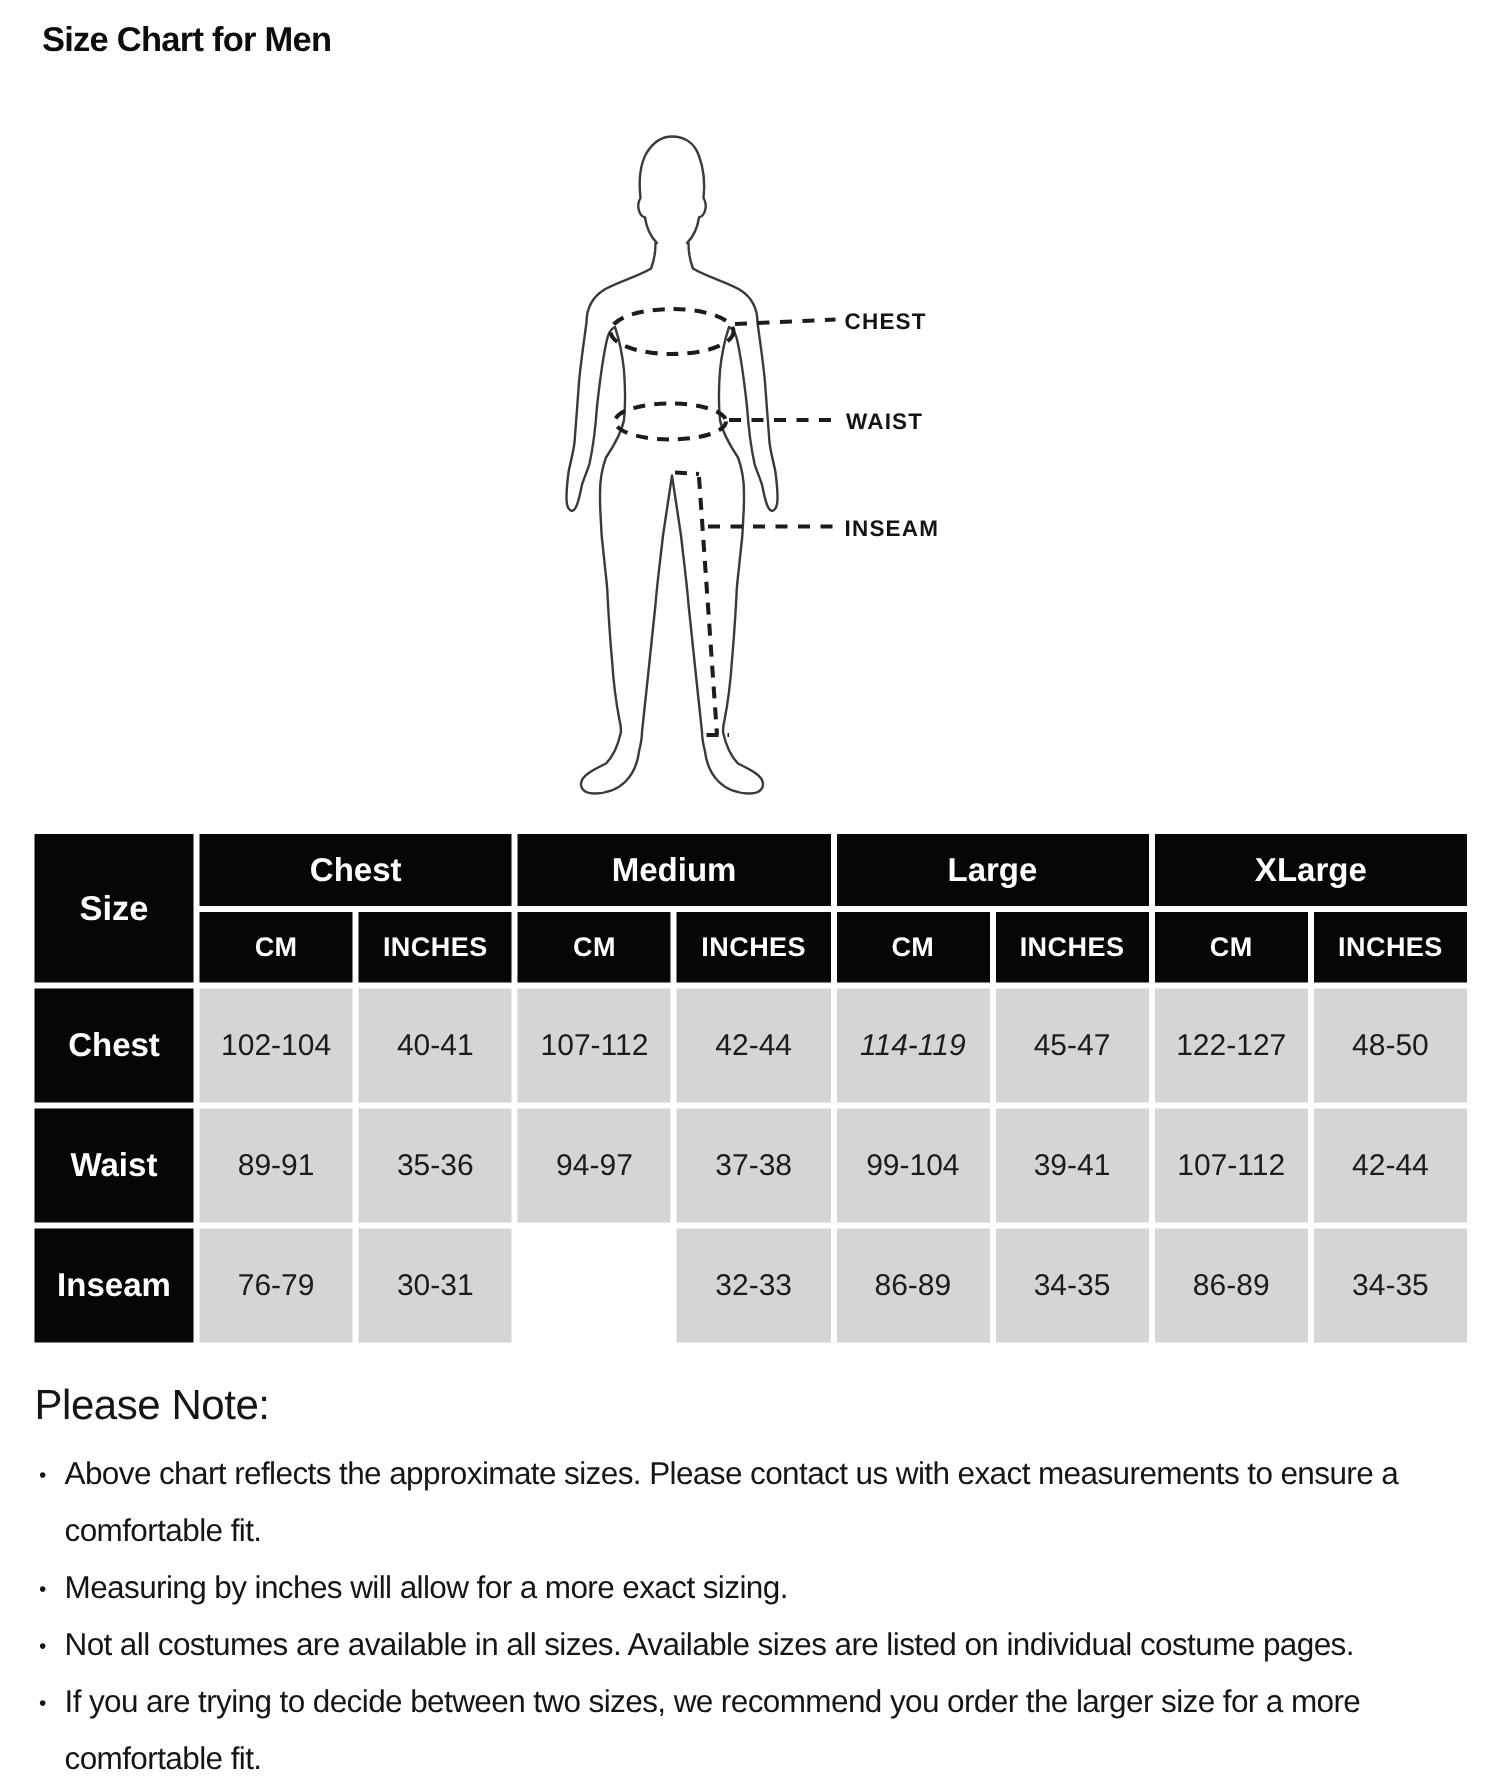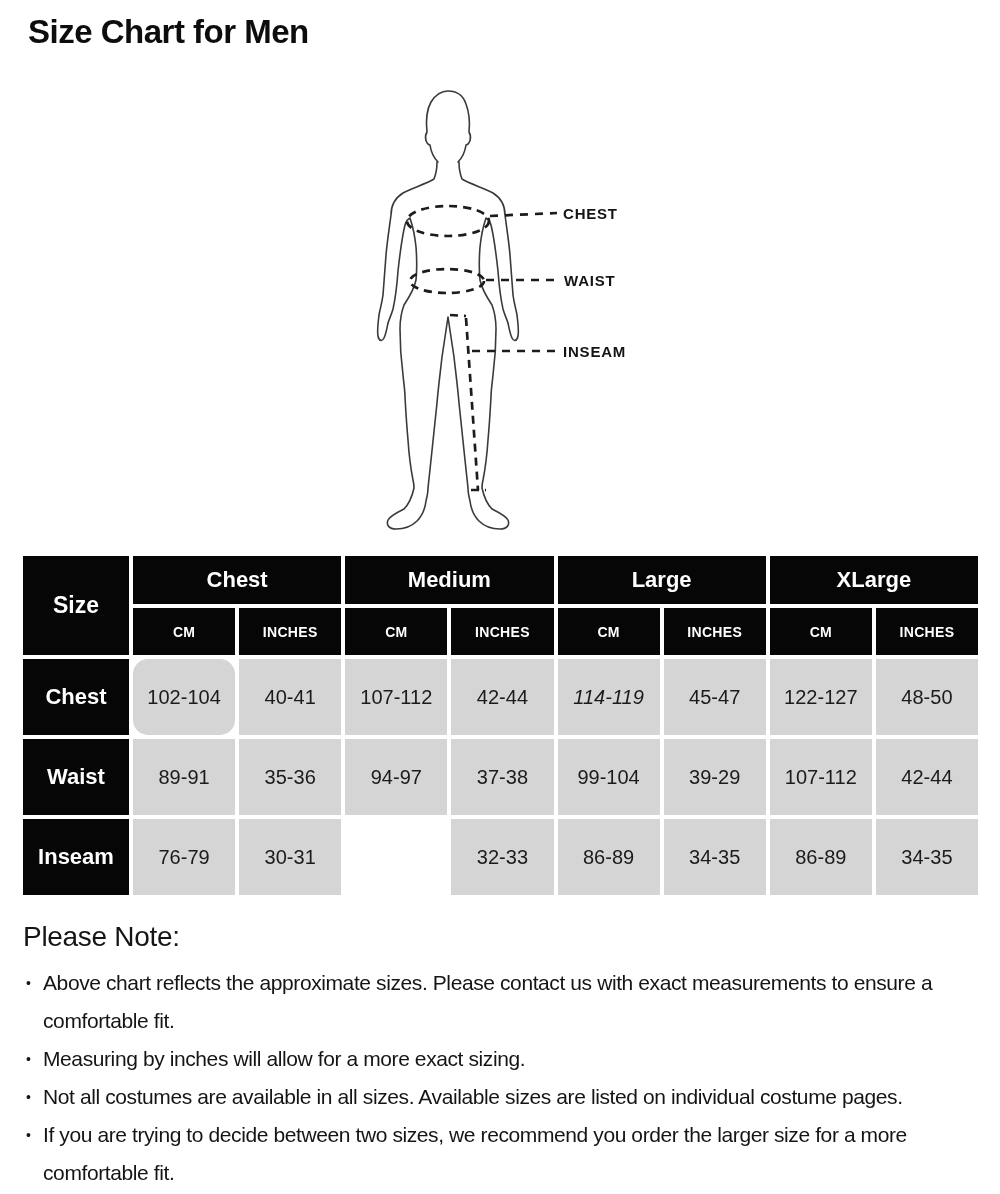--- a/index.html
+++ b/index.html
@@ -15,21 +15,21 @@
     color: #111111;
     overflow: hidden;
   }
 
   
   .page-title {
     position: absolute;
     top: 13px;
     left: 28px;
     margin: 0;
-    font-size: 33px;
+    font-size: 23px;
     font-weight: bold;
     letter-spacing: -0.5px;
     color: #0d0d0d;
   }
 
   
   .diagram {
     position: absolute;
     top: 85px;
     left: 0;
@@ -87,21 +87,21 @@
     background: #060606;
     color: #ffffff;
     font-weight: bold;
   }
   .corner-cell {
     grid-column: 1;
     grid-row: 1 / 3;
     font-size: 23px;
   }
   .group-cell { font-size: 22px; }
-  .unit-cell  { font-size: 14px; letter-spacing: 0.3px; text-align: center; }
+  .unit-cell  { font-size: 18px; letter-spacing: 0.3px; text-align: center; }
   .rowlabel-cell {
     background: #060606;
     color: #ffffff;
     font-weight: bold;
     font-size: 22px;
   }
   .value-cell {
     background: #d5d5d5;
     color: #1b1b1b;
     font-size: 20px;
@@ -255,36 +255,36 @@
   <div class="cell hdr unit-cell" style="grid-column:2; grid-row:2;">CM</div>
   <div class="cell hdr unit-cell" style="grid-column:3; grid-row:2;">INCHES</div>
   <div class="cell hdr unit-cell" style="grid-column:4; grid-row:2;">CM</div>
   <div class="cell hdr unit-cell" style="grid-column:5; grid-row:2;">INCHES</div>
   <div class="cell hdr unit-cell" style="grid-column:6; grid-row:2;">CM</div>
   <div class="cell hdr unit-cell" style="grid-column:7; grid-row:2;">INCHES</div>
   <div class="cell hdr unit-cell" style="grid-column:8; grid-row:2;">CM</div>
   <div class="cell hdr unit-cell" style="grid-column:9; grid-row:2;">INCHES</div>
 
   <div class="cell rowlabel-cell" style="grid-column:1; grid-row:3;">Chest</div>
-  <div class="cell value-cell" style="grid-column:2; grid-row:3;border-radius:15px;">102-104</div>
+  <div class="cell value-cell" style="grid-column:2; grid-row:3;">102-104</div>
   <div class="cell value-cell" style="grid-column:3; grid-row:3;">40-41</div>
   <div class="cell value-cell" style="grid-column:4; grid-row:3;">107-112</div>
   <div class="cell value-cell" style="grid-column:5; grid-row:3;">42-44</div>
   <div class="cell value-cell" style="grid-column:6; grid-row:3;font-style:italic;">114-119</div>
   <div class="cell value-cell" style="grid-column:7; grid-row:3;">45-47</div>
   <div class="cell value-cell" style="grid-column:8; grid-row:3;">122-127</div>
   <div class="cell value-cell" style="grid-column:9; grid-row:3;">48-50</div>
 
   <div class="cell rowlabel-cell" style="grid-column:1; grid-row:4;">Waist</div>
   <div class="cell value-cell" style="grid-column:2; grid-row:4;">89-91</div>
   <div class="cell value-cell" style="grid-column:3; grid-row:4;">35-36</div>
   <div class="cell value-cell" style="grid-column:4; grid-row:4;">94-97</div>
   <div class="cell value-cell" style="grid-column:5; grid-row:4;">37-38</div>
   <div class="cell value-cell" style="grid-column:6; grid-row:4;">99-104</div>
-  <div class="cell value-cell" style="grid-column:7; grid-row:4;">39-29</div>
+  <div class="cell value-cell" style="grid-column:7; grid-row:4;">39-41</div>
   <div class="cell value-cell" style="grid-column:8; grid-row:4;">107-112</div>
   <div class="cell value-cell" style="grid-column:9; grid-row:4;">42-44</div>
 
   <div class="cell rowlabel-cell" style="grid-column:1; grid-row:5;">Inseam</div>
   <div class="cell value-cell" style="grid-column:2; grid-row:5;">76-79</div>
   <div class="cell value-cell" style="grid-column:3; grid-row:5;">30-31</div>
   <div class="cell value-cell" style="grid-column:5; grid-row:5;">32-33</div>
   <div class="cell value-cell" style="grid-column:6; grid-row:5;">86-89</div>
   <div class="cell value-cell" style="grid-column:7; grid-row:5;">34-35</div>
   <div class="cell value-cell" style="grid-column:8; grid-row:5;">86-89</div>

